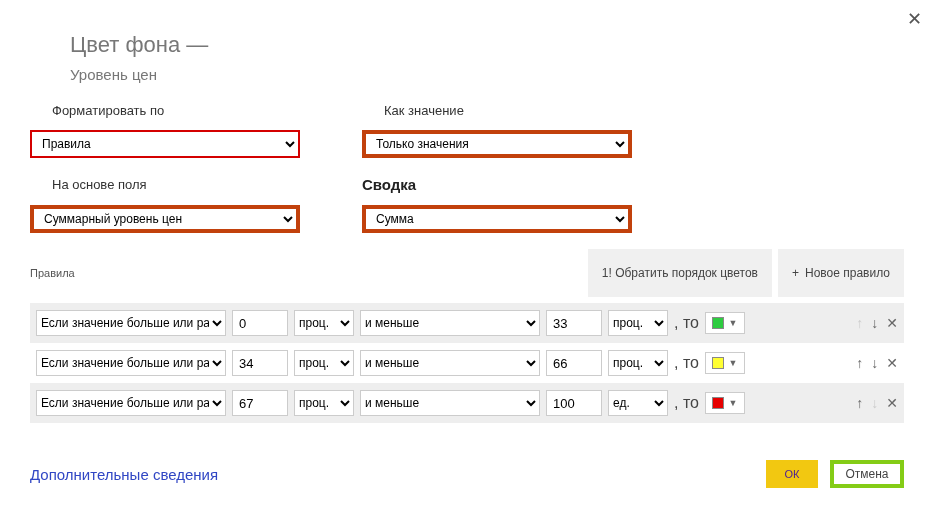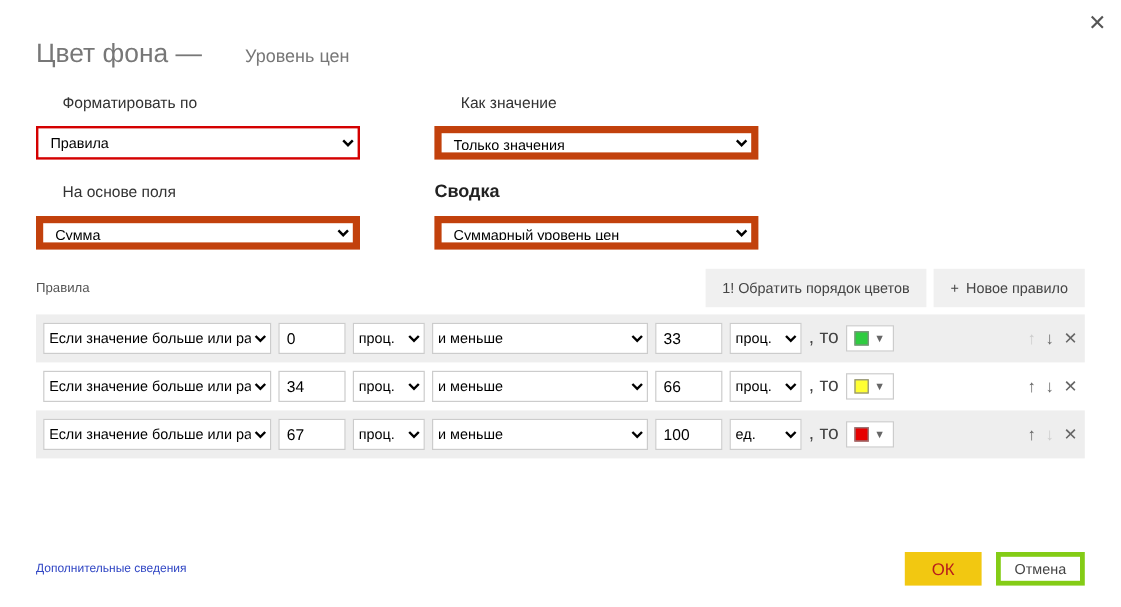--- a/index.html
+++ b/index.html
@@ -1,47 +1,47 @@
 <!DOCTYPE html>
 <html><head>
 <meta charset="utf-8">
 <style>
   * { box-sizing: border-box; margin: 0; padding: 0; font-family: "Segoe UI", Arial, sans-serif; }
   body { background: #fff; width: 934px; height: 506px; position: relative; padding: 8px 30px 20px 30px; }
   .close-x { position: absolute; top: 8px; right: 12px; font-size: 18px; color: #555; cursor: pointer; }
-  .title-row { display: flex; align-items: baseline; gap: 8px; margin-top: 24px; margin-bottom: 20px; }
+  .title-row { display: flex; align-items: baseline; gap: 8px; margin-top: 24px; margin-bottom: 20px; flex-direction: column; }
   .title-main { font-size: 22px; color: #777; font-weight: 300; }
-  .title-sub  { font-size: 15px; color: #777; font-weight: 300; margin-left: 28px; }
+  .title-sub  { font-size: 15px; color: #777; font-weight: 300; margin-left: 40px; }
   .top-grid { display: grid; grid-template-columns: 300px 300px; gap: 8px 32px; align-items: center; }
   .label { font-size: 13px; color: #333; margin-bottom: 4px; margin-left: 22px; }
   .label-bold { font-size: 15px; font-weight: 600; color: #222; margin-bottom: 4px; }
-  select.sel { width: 270px; height: 28px; font-size: 12px; padding: 2px 6px; border: 6px solid #c2410c; background: #fff; }
+  select.sel { width: 270px; height: 28px; font-size: 12px; padding: 2px 6px; border: 4px solid #c2410c; background: #fff; }
   select.sel-highlight { border: 2px solid #d40000; }
   .rules-head { display: flex; align-items: center; margin-top: 16px; }
   .rules-label { font-size: 11px; color: #555; flex: 1; }
-  .btn-flat { background: #f0f0f0; border: none; height: 32px; padding: 0 14px; font-size: 12px; color: #444; display: flex; align-items: center; gap: 6px; cursor: pointer; }
+  .btn-flat { background: #f0f0f0; border: none; height: 48px; padding: 0 14px; font-size: 12px; color: #444; display: flex; align-items: center; gap: 6px; cursor: pointer; }
   .rules-list { margin-top: 6px; }
   .rule-row { display: flex; align-items: center; height: 40px; padding: 0 6px; gap: 6px; }
   .rule-row.alt { background: #eeeeee; }
   .cond-sel { height: 26px; border: 1px solid #ccc; font-size: 12px; background:#fff; }
   .cond-sel.wide { width: 190px; }
   .cond-sel.andless { width: 180px; }
   .txt { font-size: 16px; color: #444; }
   .num { width: 56px; height: 26px; border: 1px solid #ccc; font-size: 13px; padding: 0 6px; }
   .unit-sel { width: 60px; height: 26px; border: 1px solid #ccc; font-size: 12px; background:#fff; }
   .color-chip { width: 40px; height: 22px; border: 1px solid #ccc; display:flex; align-items:center; justify-content:center; gap:4px; background:#fff; cursor:pointer; }
   .swatch { width: 12px; height: 12px; border: 1px solid #888; }
   .caret { font-size: 9px; color:#666; }
   .row-actions { display:flex; gap:8px; margin-left:auto; align-items:center; font-size:14px; }
   .row-actions span { cursor:pointer; }
   .row-actions span.disabled { color:#ccc; cursor:default; }
   .row-actions span.enabled { color:#666; }
   .footer { position:absolute; bottom:18px; left:30px; right:30px; display:flex; align-items:center; }
-  .link { font-size:10px; color:#3046c4; text-decoration:none; }
-  .btn-ok { background:#f2c811; border:none; height:28px; width:64px; font-size:14px; color:#b91c1c; cursor:pointer; margin-left:auto; }
+  .link { font-size:15px; color:#3046c4; text-decoration:none; }
+  .btn-ok { background:#f2c811; border:none; height:28px; width:52px; font-size:11px; color:#4c1d95; cursor:pointer; margin-left:auto; }
   .btn-cancel { background:#fff; border:4px solid #84cc16; height:28px; width:74px; font-size:12px; color:#444; cursor:pointer; margin-left:12px; }
 </style>
 </head>
 <body>
 
 <div class="close-x">✕</div>
 
 <div class="title-row">
   <span class="title-main">Цвет фона —</span>
   <span class="title-sub">Уровень цен</span>
@@ -55,24 +55,24 @@
     <option>Правила</option>
   </select>
   <select class="sel">
     <option>Только значения</option>
   </select>
 
   <div class="label" style="margin-top:10px">На основе поля</div>
   <div class="label-bold" style="margin-top:10px">Сводка</div>
 
   <select class="sel">
-    <option>Сумма</option>
+    <option>Суммарный уровень цен</option>
   </select>
   <select class="sel">
-    <option>Суммарный уровень цен</option>
+    <option>Сумма</option>
   </select>
 </div>
 
 <div class="rules-head">
   <div class="rules-label">Правила</div>
   <button class="btn-flat">
     <span>1! Обратить порядок цветов</span>
   </button>
   <button class="btn-flat" style="margin-left:6px">
     <span>+</span>

